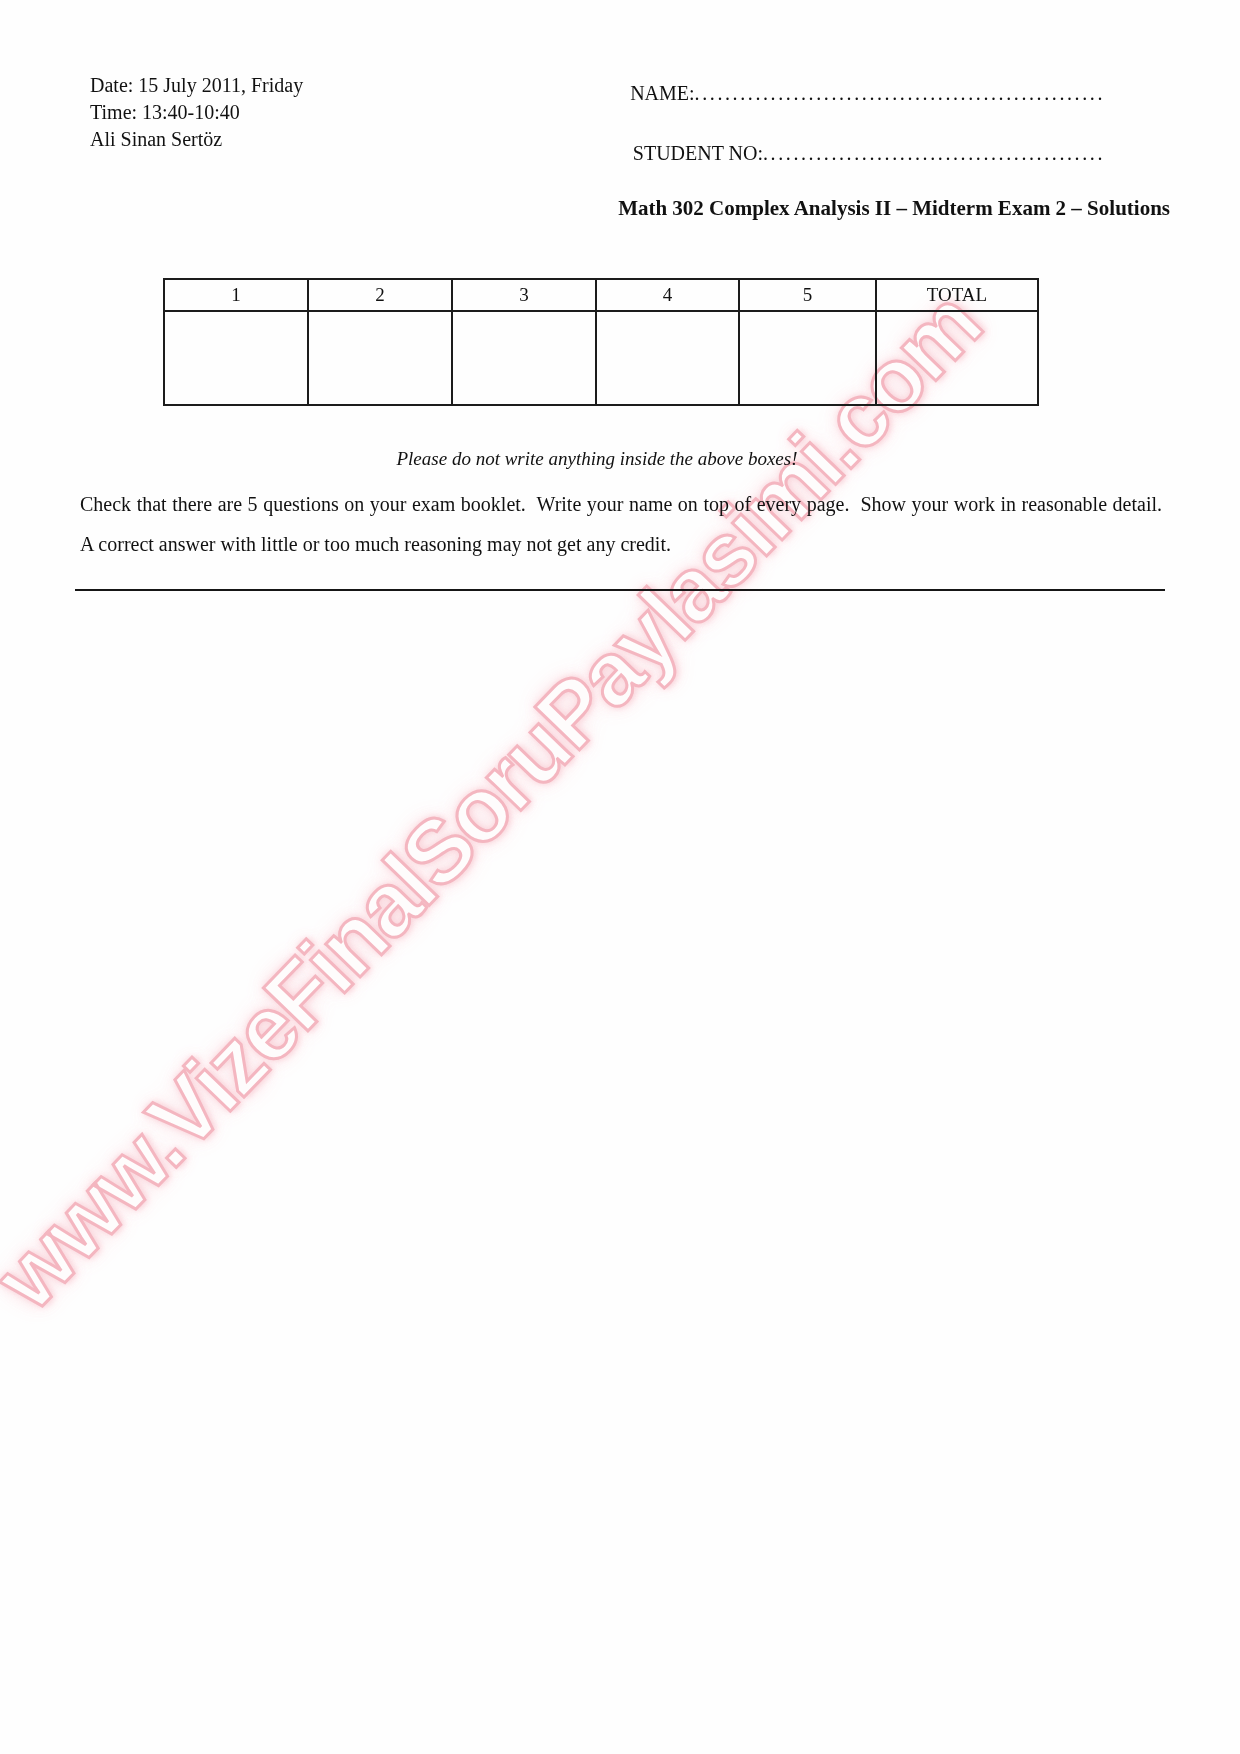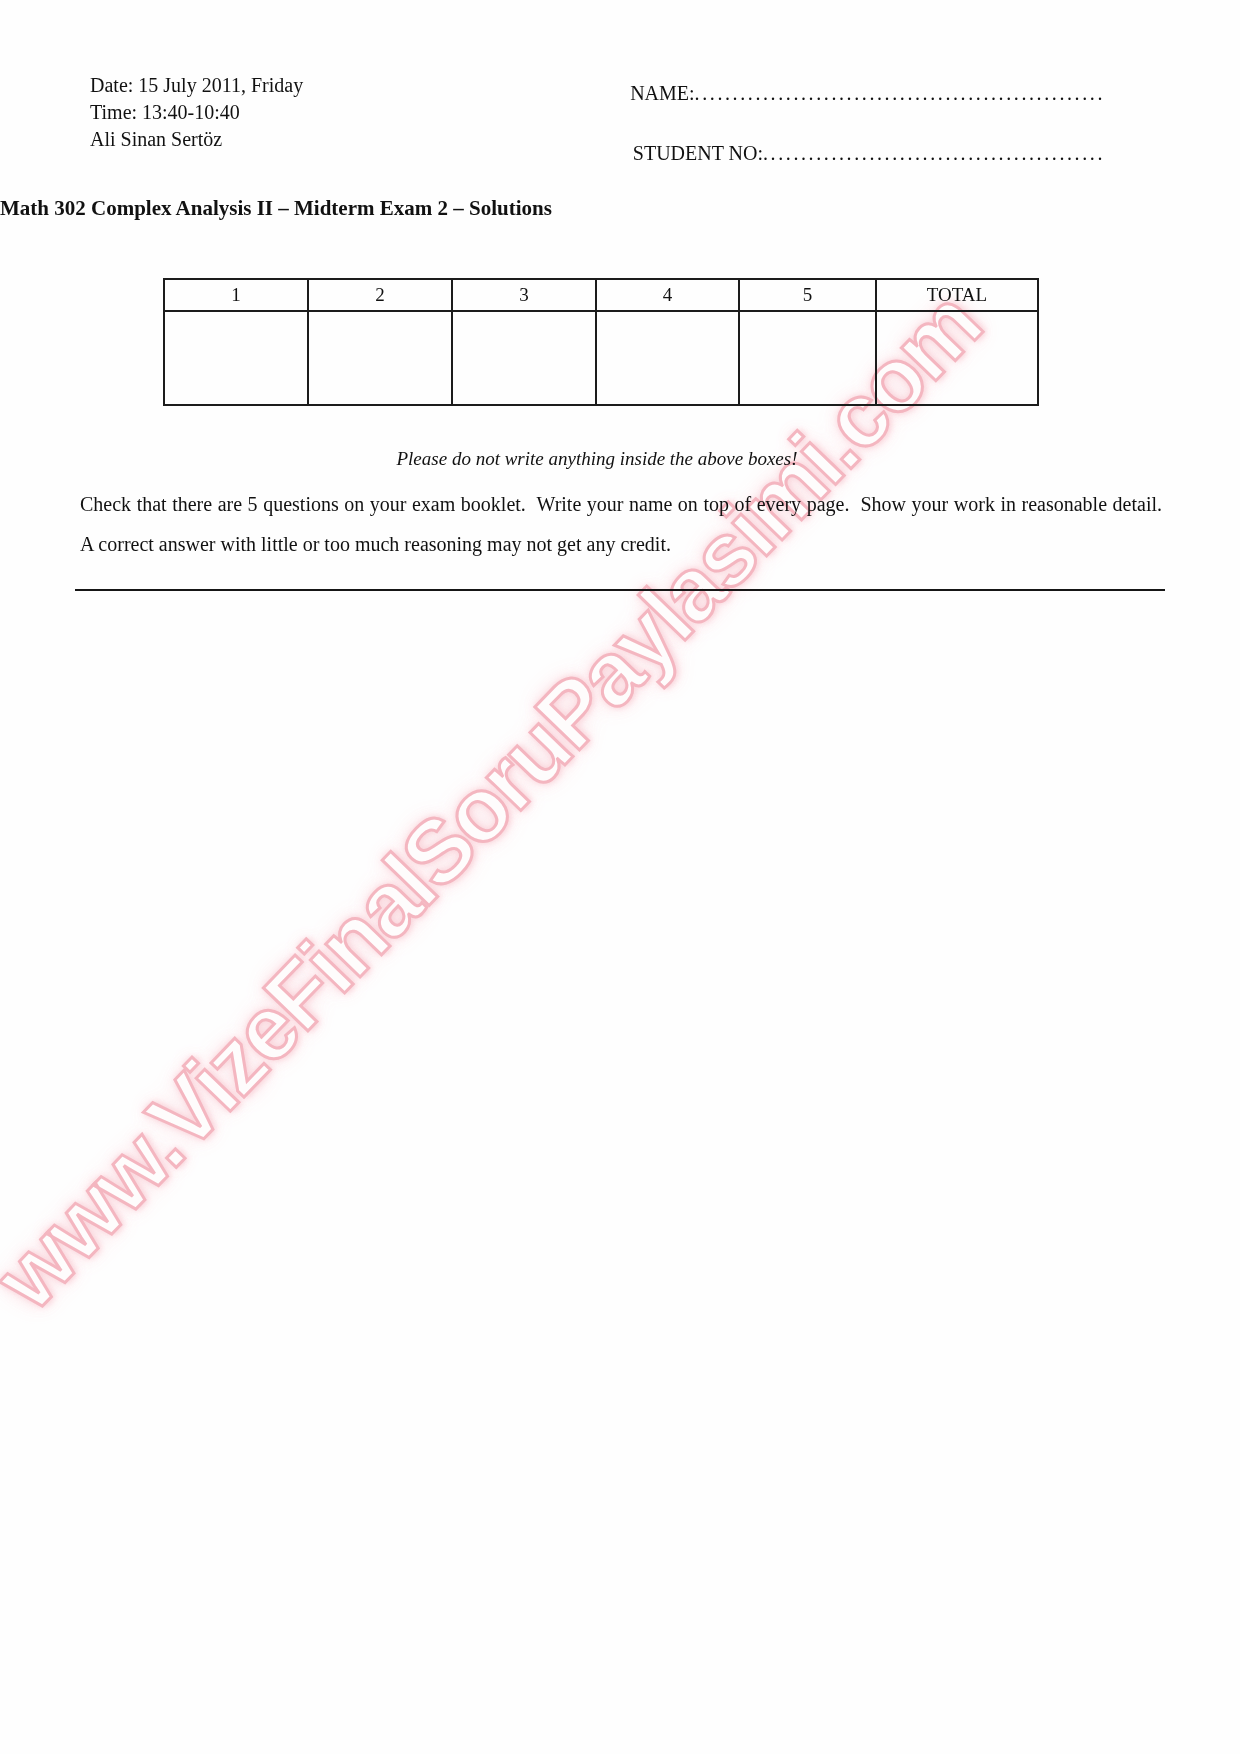--- a/index.html
+++ b/index.html
@@ -19,21 +19,21 @@
 
   
   .fill-line { right: 135px; text-align: right; font-size: 20px; white-space: nowrap; }
   .fill-name { top: 82px; }
   .fill-student { top: 142px; }
   .dots { letter-spacing: 2.6px; }
 
   
   .title {
     left: 0; top: 196px; width: 1170px;
-    text-align: left;
+    text-align: right;
     font-size: 21px; font-weight: bold;
   }
 
   
   table.score {
     left: 163px; top: 278px;
     border-collapse: collapse;
     table-layout: fixed;
     width: 874px;
   }

